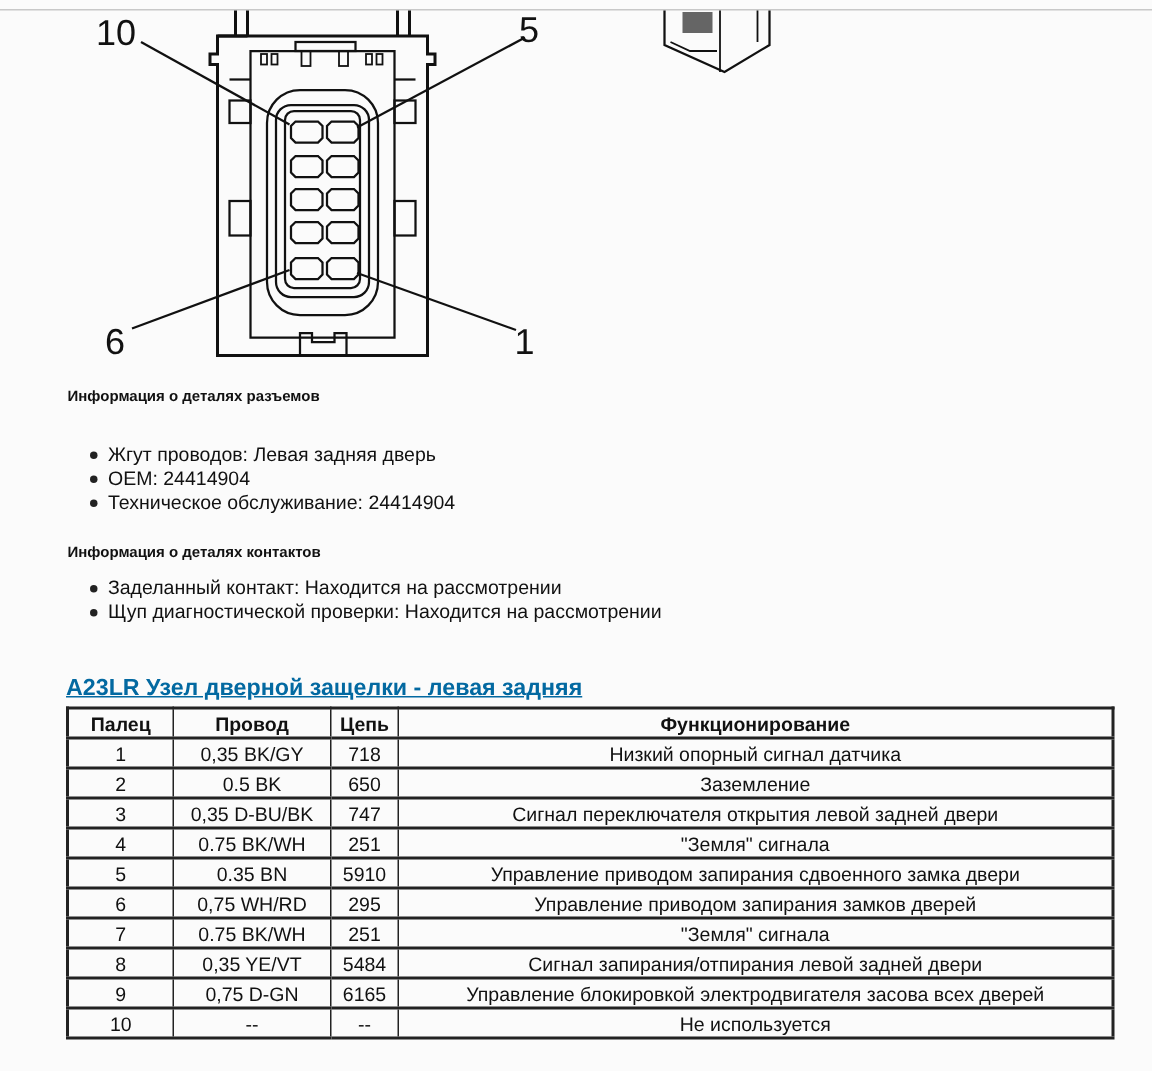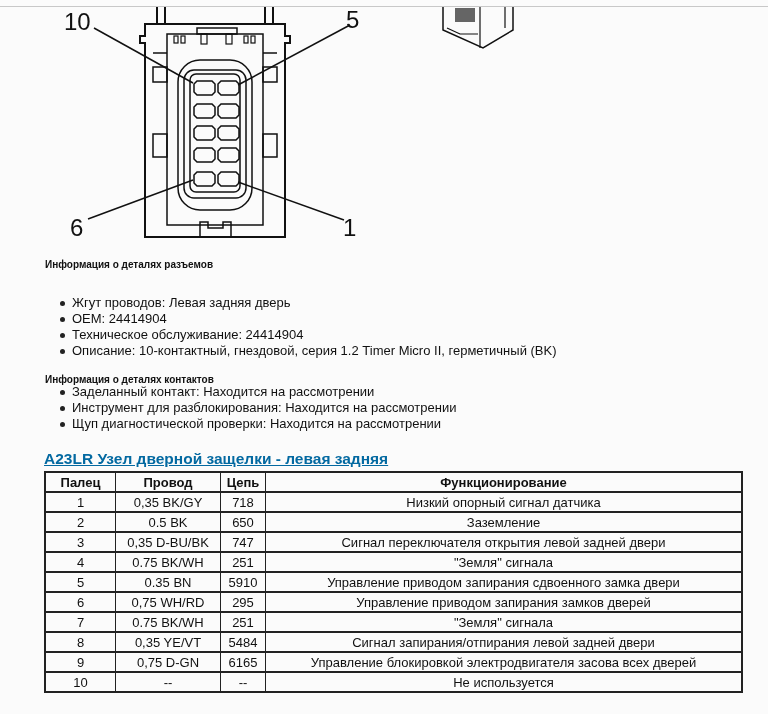--- a/index.html
+++ b/index.html
@@ -114,27 +114,25 @@
     <text x="70" y="236">6</text>
     <text x="343" y="236">1</text>
   </g>
 </svg>
 
 <h2 class="h2" style="top:259px;">Информация о деталях разъемов</h2>
 <ul class="bul" style="top:295px;">
   <li>Жгут проводов: Левая задняя дверь</li>
   <li>OEM: 24414904</li>
   <li>Техническое обслуживание: 24414904</li>
-  <li>Описание: 10-контактный, гнездовой, серия 1.2 Timer Micro II, герметичный (BK)</li>
 </ul>
 
-<h2 class="h2" style="top:374px;">Информация о деталях контактов</h2>
+<h2 class="h2" style="top:363px;">Информация о деталях контактов</h2>
 <ul class="bul" style="top:384px;">
   <li>Заделанный контакт: Находится на рассмотрении</li>
-  <li>Инструмент для разблокирования: Находится на рассмотрении</li>
   <li>Щуп диагностической проверки: Находится на рассмотрении</li>
 </ul>
 
 <a class="title-link">A23LR Узел дверной защелки - левая задняя</a>
 
 <table class="pins">
   <thead>
     <tr>
       <th class="col1">Палец</th>
       <th class="col2">Провод</th>

